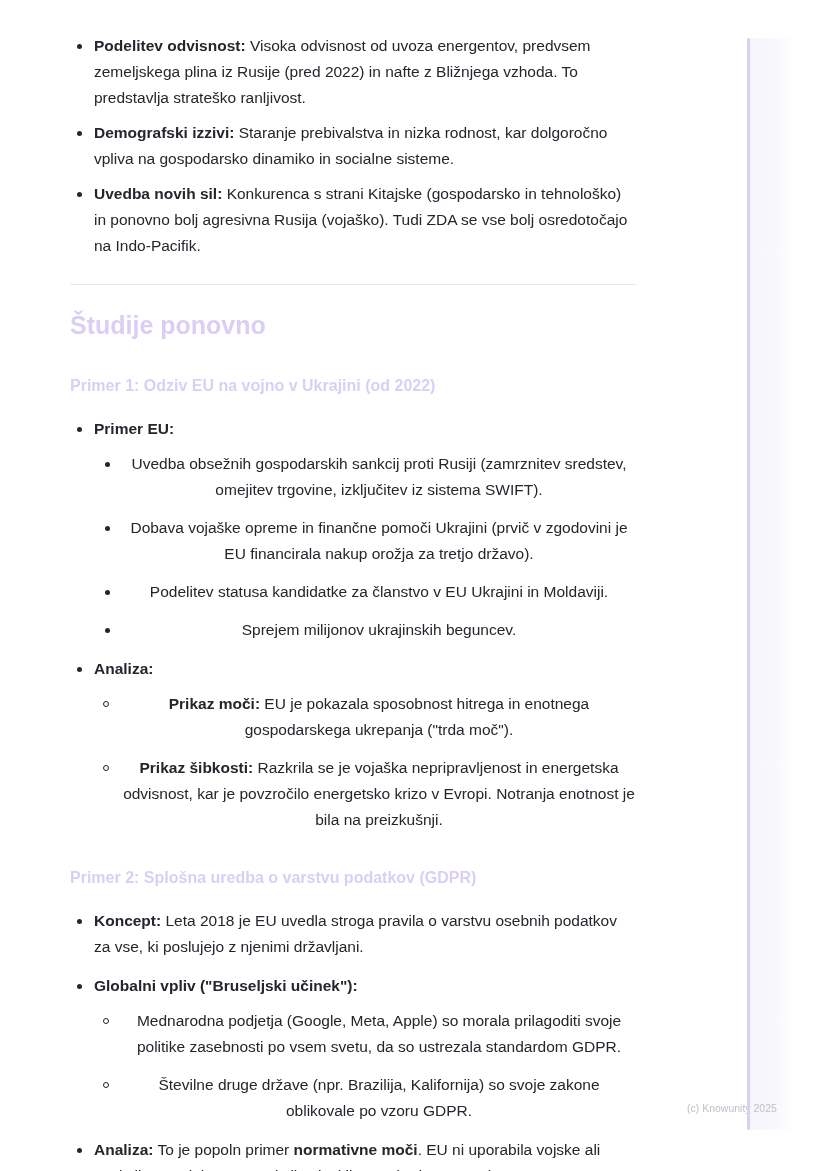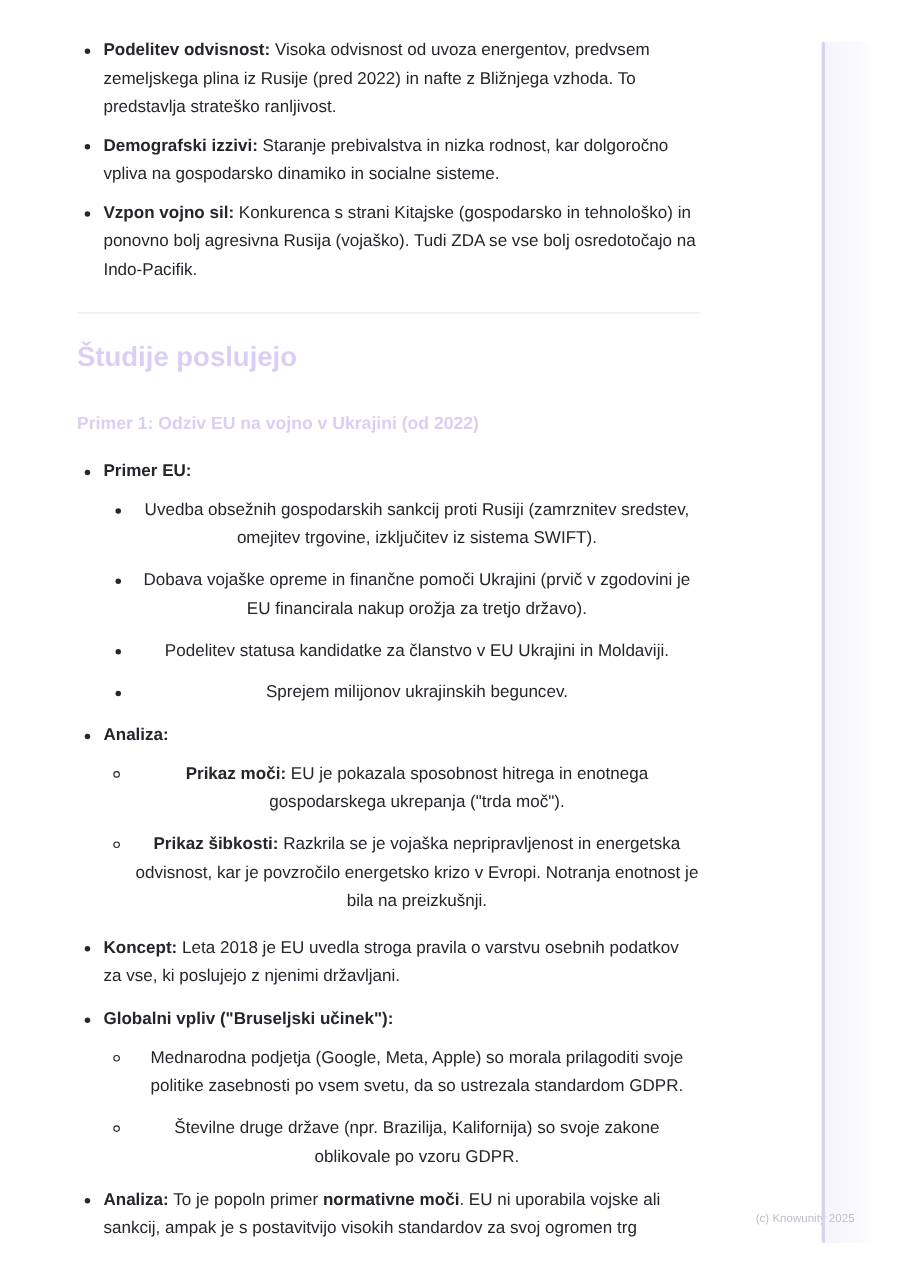--- a/index.html
+++ b/index.html
@@ -114,26 +114,26 @@
   }
 </style>
 </head>
 <body>
 
 <div class="content">
 
   <ul class="l1">
       <li><b>Podelitev odvisnost:</b> Visoka odvisnost od uvoza energentov, predvsem zemeljskega plina iz Rusije (pred 2022) in nafte z Bližnjega vzhoda. To predstavlja strateško ranljivost.</li>
       <li><b>Demografski izzivi:</b> Staranje prebivalstva in nizka rodnost, kar dolgoročno vpliva na gospodarsko dinamiko in socialne sisteme.</li>
-      <li><b>Vzpon vojno sil:</b> Konkurenca s strani Kitajske (gospodarsko in tehnološko) in ponovno bolj agresivna Rusija (vojaško). Tudi ZDA se vse bolj osredotočajo na Indo-Pacifik.</li>
+      <li><b>Uvedba novih sil:</b> Konkurenca s strani Kitajske (gospodarsko in tehnološko) in ponovno bolj agresivna Rusija (vojaško). Tudi ZDA se vse bolj osredotočajo na Indo-Pacifik.</li>
     </ul>
 
   <hr class="divider">
 
-  <h2 class="section-title">Študije poslujejo</h2>
+  <h2 class="section-title">Študije ponovno</h2>
 
   <h3 class="sub-title">Primer 1: Odziv EU na vojno v Ukrajini (od 2022)</h3>
 
   <ul class="l1 loose list-block">
     <li>
       <span class="lead">Primer EU:</span>
       <ul class="l2 disc">
           <li>Uvedba obsežnih gospodarskih sankcij proti Rusiji (zamrznitev sredstev, omejitev trgovine, izključitev iz sistema SWIFT).</li>
           <li>Dobava vojaške opreme in finančne pomoči Ukrajini (prvič v zgodovini je EU financirala nakup orožja za tretjo državo).</li>
           <li>Podelitev statusa kandidatke za članstvo v EU Ukrajini in Moldaviji.</li>
@@ -142,20 +142,21 @@
     </li>
     <li>
       <span class="lead">Analiza:</span>
       <ul class="l2 circle">
           <li><b>Prikaz moči:</b> EU je pokazala sposobnost hitrega in enotnega gospodarskega ukrepanja ("trda moč").</li>
           <li><b>Prikaz šibkosti:</b> Razkrila se je vojaška nepripravljenost in energetska odvisnost, kar je povzročilo energetsko krizo v Evropi. Notranja enotnost je bila na preizkušnji.</li>
         </ul>
     </li>
   </ul>
 
+  <h3 class="sub-title">Primer 2: Splošna uredba o varstvu podatkov (GDPR)</h3>
 
   <ul class="l1 loose list-block">
     <li><b>Koncept:</b> Leta 2018 je EU uvedla stroga pravila o varstvu osebnih podatkov za vse, ki poslujejo z njenimi državljani.</li>
     <li>
       <span class="lead">Globalni vpliv ("Bruseljski učinek"):</span>
       <ul class="l2 circle">
           <li>Mednarodna podjetja (Google, Meta, Apple) so morala prilagoditi svoje politike zasebnosti po vsem svetu, da so ustrezala standardom GDPR.</li>
           <li>Številne druge države (npr. Brazilija, Kalifornija) so svoje zakone oblikovale po vzoru GDPR.</li>
         </ul>
     </li>

